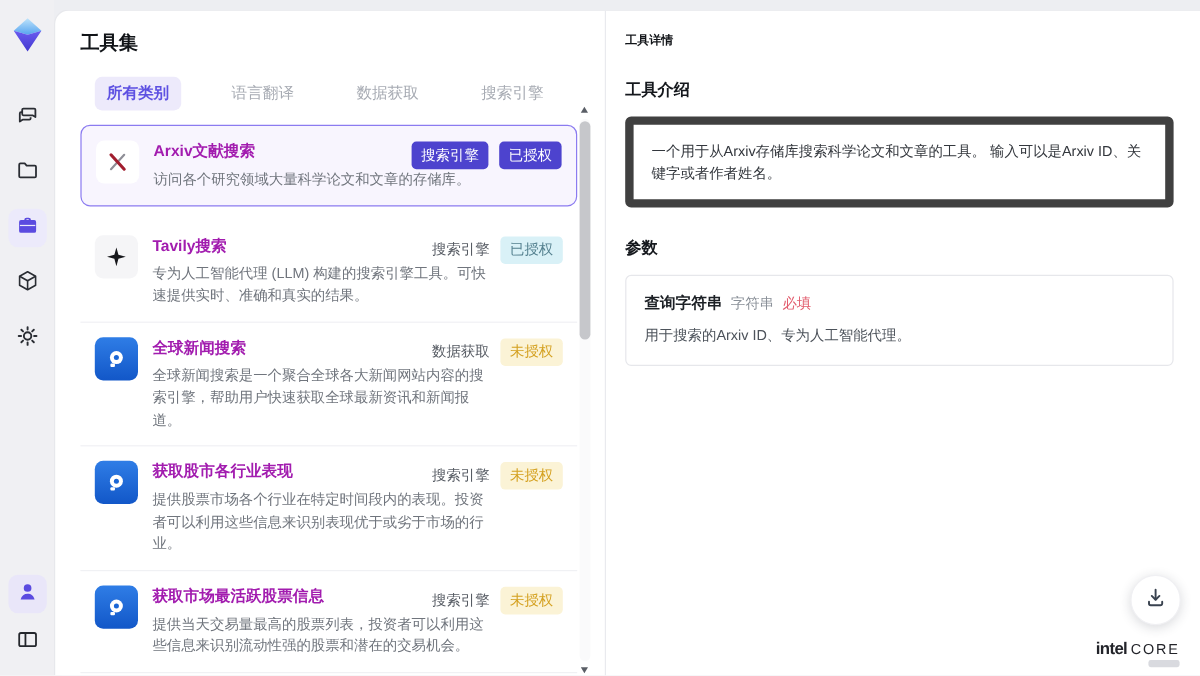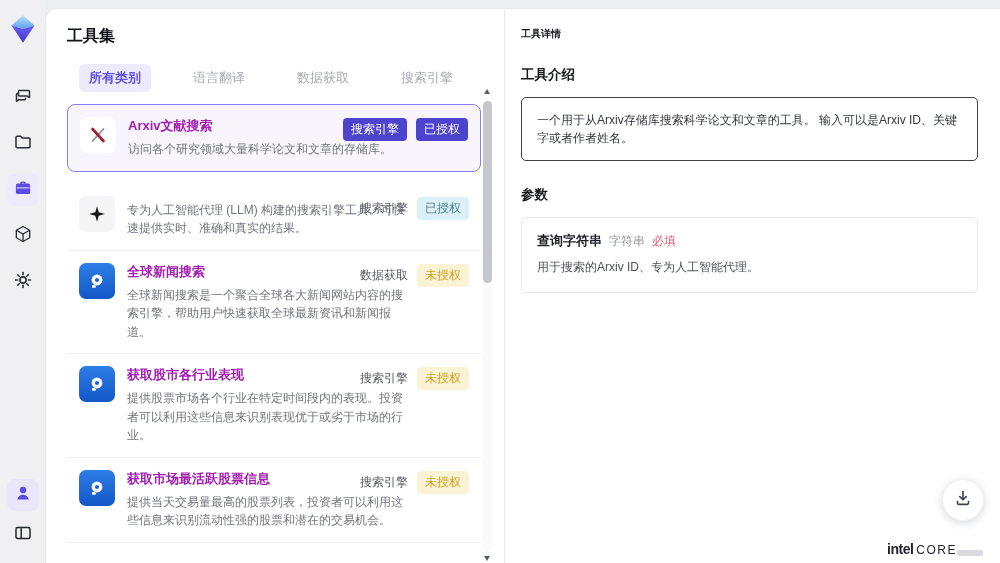--- a/index.html
+++ b/index.html
@@ -47,31 +47,31 @@
   .vscroll .track { position:absolute; inset:10px 0 12px 0; background:#fafafb; border-radius:5px; }
   .vscroll .thumb { position:absolute; top:12px; left:0; width:9px; height:182px; background:#c6c7cb; border-radius:5px; }
   .arrow { position:absolute; left:1px; width:0; height:0; border-left:3.5px solid transparent; border-right:3.5px solid transparent; }
   .arrow.up { top:0; border-bottom:5px solid #5a5e66; }
   .arrow.down { bottom:2px; border-top:5px solid #5a5e66; }
 
   
   .detail-pane { flex:1; border-left:1px solid #e9eaee; padding:18px 22px 0 16px; }
   .detail-title { font-size:10px; font-weight:bold; color:#111418; }
   .section-h { font-size:13.5px; font-weight:bold; color:#15181d; margin-top:25px; }
-  .info-box { margin-top:13px; border:1px solid #404040; border-radius:5px; background:#fff; padding:13px 15px; font-size:12px; color:#33373d; line-height:18px; }
+  .info-box { margin-top:13px; border:7px solid #404040; border-radius:5px; background:#fff; padding:13px 15px; font-size:12px; color:#33373d; line-height:18px; }
   .param-box { margin-top:13px; border:1px solid #e6e7eb; border-radius:5px; background:#fff; padding:14px 15px 16px; }
   .param-line { display:flex; align-items:baseline; gap:7px; }
   .param-name { font-size:13px; font-weight:bold; color:#1d2126; }
   .param-type { font-size:12px; color:#8a9098; }
   .param-req  { font-size:12px; color:#e25c6d; }
   .param-desc { margin-top:9px; font-size:12px; color:#4d535b; }
 
   
   .fab { position:absolute; right:16px; bottom:42px; width:42px; height:42px; border-radius:50%; background:#ffffff; box-shadow:0 2px 10px rgba(40,44,60,.18); border:1px solid #f0f0f3; display:flex; align-items:center; justify-content:center; cursor:pointer; }
-  .intel { position:absolute; right:17px; bottom:7px; display:flex; align-items:flex-end; line-height:1; }
+  .intel { position:absolute; right:17px; bottom:7px; display:flex; flex-direction:column; align-items:flex-end; line-height:1; }
   .intel-row { display:flex; align-items:baseline; gap:3px; color:#23242a; }
   .intel-i { font-size:14px; font-weight:bold; letter-spacing:-0.5px; }
   .intel-c { font-size:12px; letter-spacing:1.5px; font-weight:400;text-align:center; }
   .intel-bar { margin-top:3px; width:26px; height:6px; border-radius:2px; background:#d9dadf; }
 </style>
 </head>
 <body>
 
 <aside class="rail">
   <div class="rail-logo">
@@ -190,20 +190,21 @@
         </div>
       </div>
 
       <div class="card plain">
         <div class="tool-ico ico-gray">
           <svg width="20" height="20" viewBox="0 0 20 20">
             <path d="M10 2.2l1.7 6.1L17.8 10l-6.1 1.7L10 17.8l-1.7-6.1L2.2 10l6.1-1.7z" fill="#17181c"></path>
           </svg>
         </div>
         <div class="tool-body">
+          <div class="tool-name">Tavily搜索</div>
           <div class="tool-desc">专为人工智能代理 (LLM) 构建的搜索引擎工具。可快速提供实时、准确和真实的结果。</div>
         </div>
         <div class="badges">
           <span class="cat-text">搜索引擎</span>
           <span class="auth-ok">已授权</span>
         </div>
       </div>
 
       <div class="card plain">
         <div class="tool-ico ico-blue">

